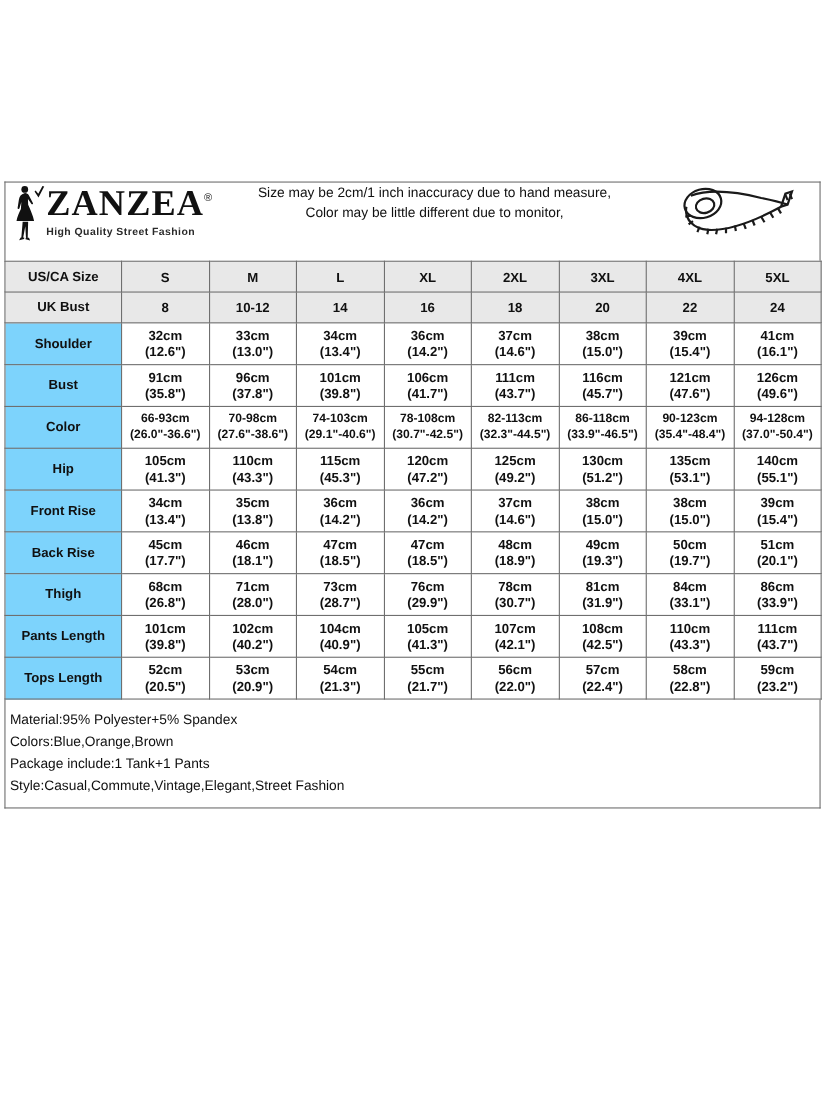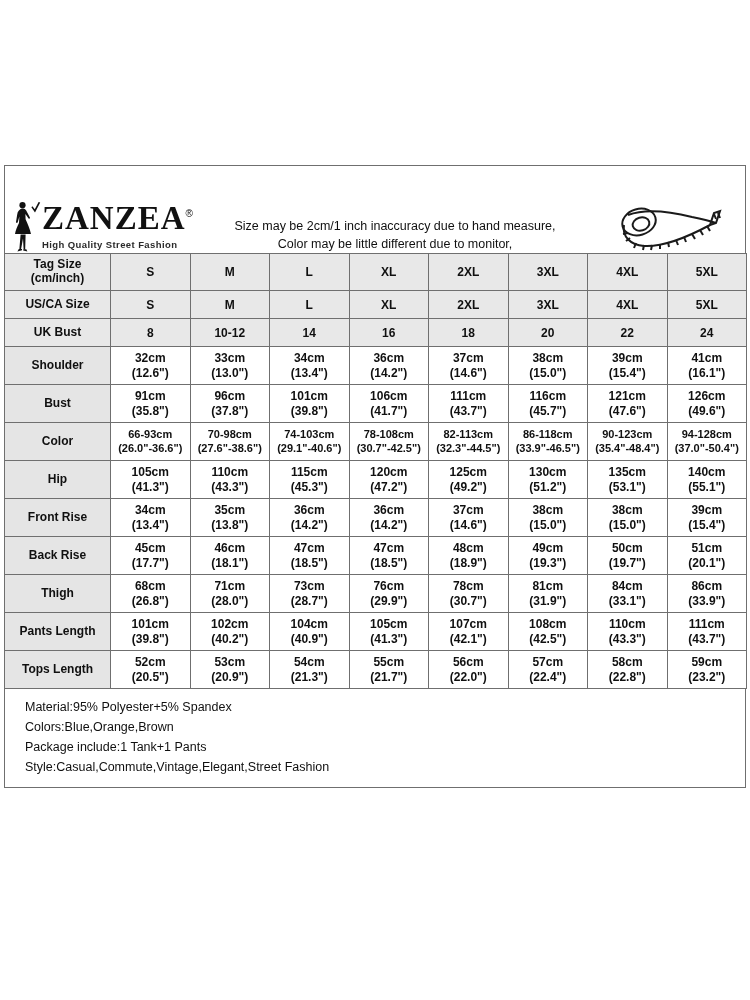--- a/index.html
+++ b/index.html
@@ -19,25 +19,25 @@
   #sheet {
     position: absolute;
     left: 4px;
     top: 165px;
     width: 742px;
   }
 
   
   .header-band {
     display: flex;
-    align-items: flex-end;
+    align-items: flex-start;
     border: 1px solid #6f6f6f;
     border-bottom: none;
     background: #ffffff;
-    height: 88px;
+    height: 72px;
     box-sizing: border-box;
   }
   .logo-cell {
     width: 190px;
     flex: 0 0 190px;
     display: flex;
     align-items: center;
     padding-left: 6px;
     box-sizing: border-box;
   }
@@ -115,33 +115,33 @@
 
   td.rowlabel {
     background: #e8e8e8;
     font-size: 12.5px;
     font-weight: 700;
     line-height: 1.15;
   }
   tr.sizerow td { background: #e8e8e8; height: 27px; }
   tr.sizerow.tall td { height: 36px; }
   tr.measrow td { background: #ffffff; height: 37px; }
-  tr.measrow td.rowlabel { background: #e5e5e5; margin-left: 40px; }
+  tr.measrow td.rowlabel { background: #7dd3fc; margin-left: 40px; }
 
   .cm { display: block; line-height: 1.25; }
   .inch { display: block; line-height: 1.25; }
   .measrow td .cm, .measrow td .inch { font-weight: 700; }
   .waist .cm, .waist .inch { font-size: 11px; }
   .waist-label { font-size: 12.5px; }
 
   
   .footer {
     border: 1px solid #6f6f6f;
     border-top: none;
-    padding: 8px 4px 10px 20px;
+    padding: 8px 4px 10px 4px;
     box-sizing: border-box;
   }
   .footer div {
     font-size: 12.5px;
     font-weight: 400;
     color: #101010;
     line-height: 1.6;
     white-space: nowrap;
   }
 </style>
@@ -210,34 +210,20 @@
         <col class="c-data">
         <col class="c-data">
         <col class="c-data">
       <col class="c-data">
         <col class="c-data">
         <col class="c-data">
         <col class="c-data">
     </colgroup>
     <tbody>
 
-      <tr class="sizerow tall">
-        <td class="rowlabel">
-          <span>Tag Size</span><br>
-          <span>(cm/inch)</span>
-        </td>
-        <td>S</td>
-        <td>M</td>
-        <td>L</td>
-        <td>XL</td>
-        <td>2XL</td>
-        <td>3XL</td>
-        <td>4XL</td>
-        <td>5XL</td>
-      </tr>
 
       <tr class="sizerow">
         <td class="rowlabel">US/CA Size</td>
         <td>S</td>
         <td>M</td>
         <td>L</td>
         <td>XL</td>
         <td>2XL</td>
         <td>3XL</td>
         <td>4XL</td>

